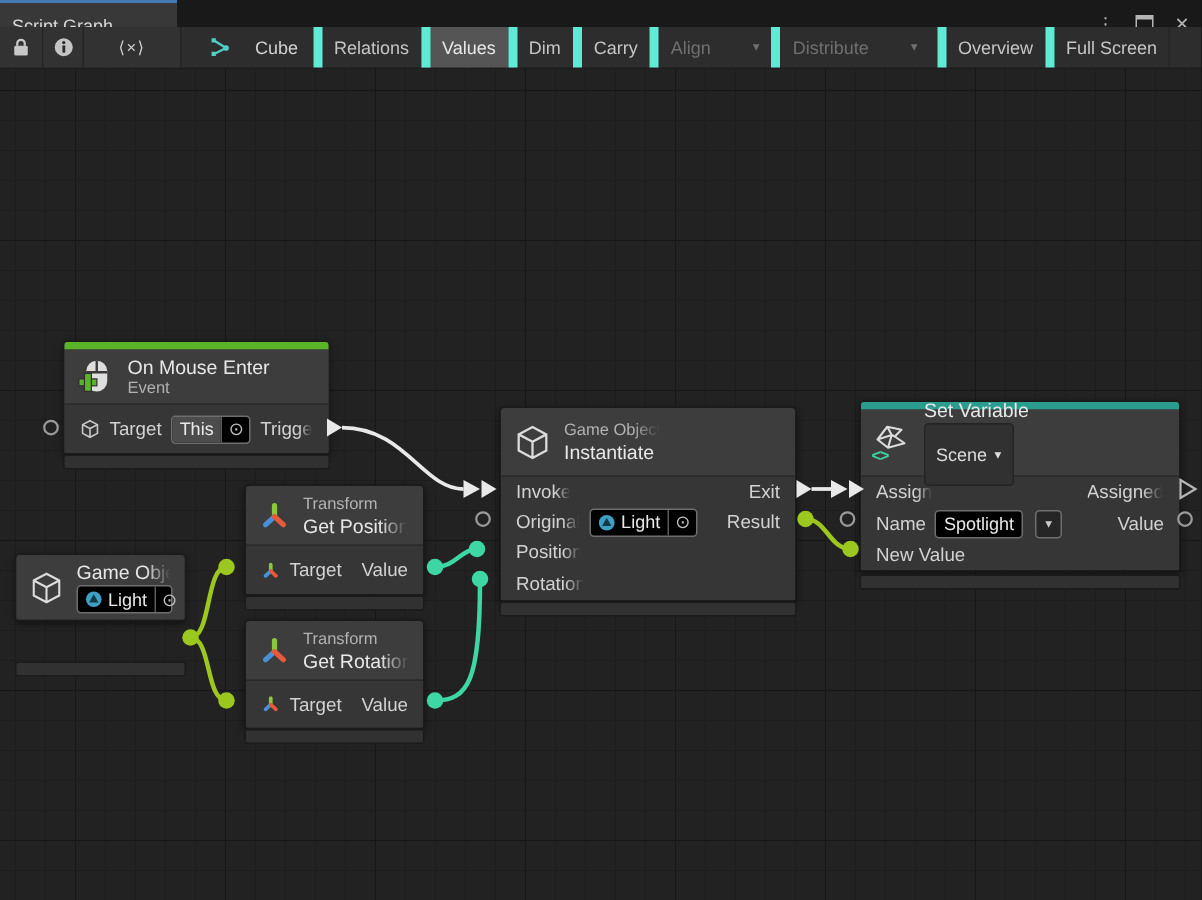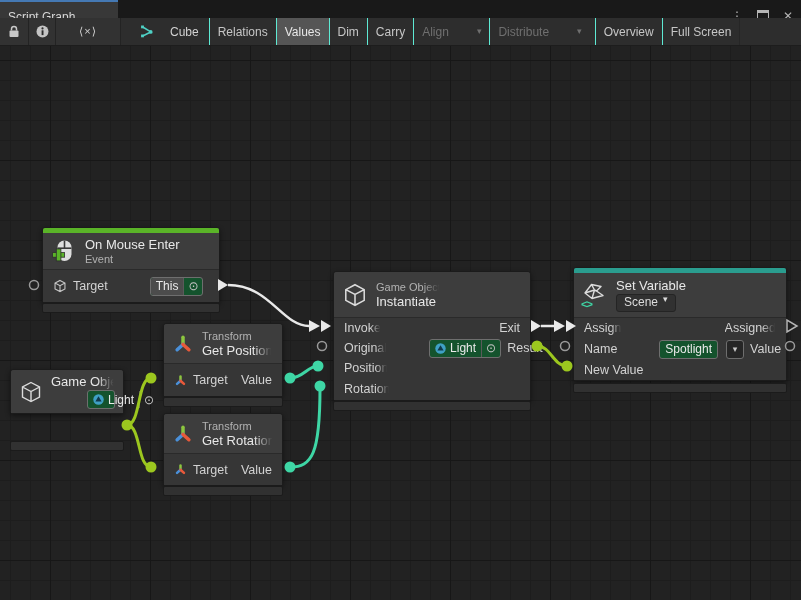--- a/index.html
+++ b/index.html
@@ -21,21 +21,21 @@
            display:flex;align-items:center;font-size:12px;color:#c6c6c6;}
   .tbcell{height:27px;display:flex;align-items:center;justify-content:center;background:#323232;border-right:1px solid #232323;}
   .tbcell.c1{width:28px}.tbcell.c2{width:26px}.tbcell.c3{width:64px}
   .code-glyph{font-size:11px;color:#cfcfcf;letter-spacing:1px;}
   .tb-graphname{display:flex;align-items:center;gap:16px;margin-left:18px;color:#d2d2d2;}
   .tb-zoom{display:flex;align-items:center;margin-left:30px;gap:8px;}
   .zoom-track{width:92px;height:2px;background:#6a6a6a;border-radius:1px;position:relative;}
   .zoom-handle{position:absolute;top:-5px;left:87%;width:12px;height:12px;border-radius:50%;background:#9a9a9a;}
   .zoom-val{color:#c6c6c6;}
   .tb-buttons{display:flex;align-items:stretch;margin-left:10px;height:27px;}
-  .tbbtn{display:flex;align-items:center;padding:0 8px;border-left:1px solid #5eead4;white-space:nowrap;gap:4px;}
+  .tbbtn{display:flex;align-items:center;padding:0 8px;border-left:6px solid #5eead4;white-space:nowrap;gap:4px;}
   .tbbtn.active{background:#555555;color:#e8e8e8;}
   .tbbtn.disabled{color:#6f6f6f;gap:28px;}
   .tbbtn:last-child{border-right:1px solid #262626;}
   .tbbtn.spaced{margin-left:5px;}
   .caret{font-size:9px;line-height:1;}
 
   
   .canvas{position:absolute;top:46px;left:0;width:801px;height:554px;
     background-color:#222222;
     background-image:
@@ -60,30 +60,30 @@
   .nrow{display:flex;align-items:center;gap:6px;padding:0 10px;background:#363636;border-top:1px solid #2a2a2a;}
   .plabel{font-size:12.5px;color:#d2d2d2;white-space:nowrap;}
   .lclip{max-width:46px;overflow:hidden;flex:0 0 auto;}
   .rclip{overflow:hidden;}
   .mlauto{margin-left:auto;}
   .fade{-webkit-mask-image:linear-gradient(90deg,#000 72%,transparent 98%);
         mask-image:linear-gradient(90deg,#000 72%,transparent 98%);}
   .nfooter{position:absolute;height:8px;background:#313131;border:1px solid #1b1b1b;border-radius:2px;}
 
   
-  .chip{display:inline-flex;align-items:flex-start;height:17px;background:#14532d;border:1px solid #6e6e6e;
-        border-radius:3px;font-size:12px;color:#eaeaea;flex:0 0 auto;margin-left:36px;}
+  .chip{display:inline-flex;align-items:flex-start;height:17px;background:#000000;border:1px solid #6e6e6e;
+        border-radius:3px;font-size:12px;color:#eaeaea;flex:0 0 auto;}
   .chip .seg{padding:0 5px;display:flex;align-items:center;gap:4px;height:100%;}
   .chip .seg.lighter{background:#4c4c4c;border-radius:2px 0 0 2px;}
   .chip .picker{border-left:1px solid #5a5a5a;padding:0 4px;color:#c0c0c0;font-size:12px;height:100%;
         display:flex;align-items:center;}
   .dropbtn{width:16px;height:17px;background:#262626;border:1px solid #6e6e6e;border-radius:3px;margin-left:2px;
         display:inline-flex;align-items:center;justify-content:center;font-size:8px;color:#c8c8c8;flex:0 0 auto;}
-  .scenechip{display:inline-flex;gap:5px;height:16px;background:#313131;border:1px solid #242424;
-        border-radius:3px;padding:0 7px;font-size:12px;color:#dcdcdc;width:max-content;}
+  .scenechip{display:inline-flex;align-items:center;gap:5px;height:16px;background:#313131;border:1px solid #242424;
+        border-radius:3px;padding:12px 7px;font-size:12px;color:#dcdcdc;width:max-content;}
 
   .nicon{display:inline-flex;flex:0 0 auto;}
   .varicon{position:relative;width:26px;height:26px;flex:0 0 auto;}
   .varicon .vb{position:absolute;left:-1px;bottom:-2px;color:#3ed6a5;font-weight:bold;font-size:11px;letter-spacing:-1px;}
 </style>
 </head>
 <body>
 
 <div class="window">
 

